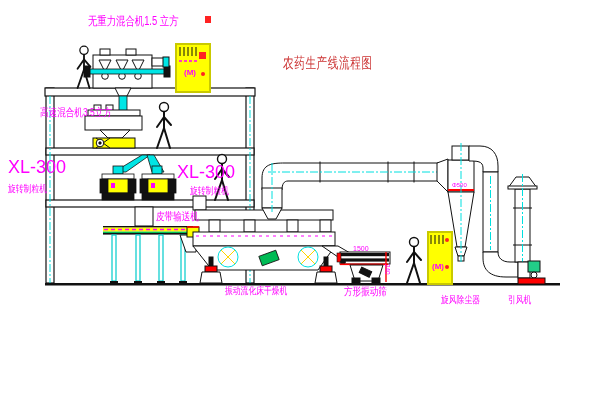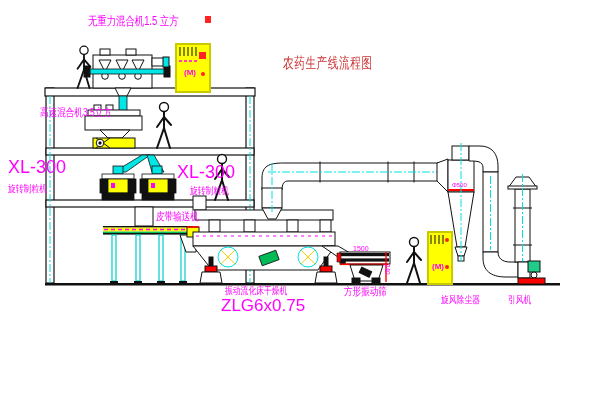--- a/index.html
+++ b/index.html
@@ -251,21 +251,20 @@
 
   <div class="lbl" style="left:8px;top:158px;font-size:18px;">XL-300</div>
   <div class="lbl cjk" style="left:8px;top:184px;font-size:10px;">旋转制粒机</div>
 
   <div class="lbl" style="left:177px;top:163px;font-size:18px;">XL-300</div>
   <div class="lbl cjk" style="left:190px;top:186px;font-size:10px;">旋转制粒机</div>
 
   <div class="lbl cjk" style="left:156px;top:211px;font-size:11px;">皮带输送机</div>
 
   <div class="lbl cjk" style="left:225px;top:286px;font-size:10px;">振动流化床干燥机</div>
-  <div class="lbl" style="left:221px;top:297px;font-size:17px;">ZLG6x0.75</div>
 
   <div class="lbl cjk" style="left:344px;top:286px;font-size:11px;">方形振动筛</div>
 
   <div class="lbl cjk" style="left:441px;top:295px;font-size:10px;">旋风除尘器</div>
   <div class="lbl cjk" style="left:508px;top:295px;font-size:10px;">引风机</div>
 
   <div class="lbl" style="left:353px;top:245px;font-size:7px;">1500</div>
   <div class="lbl rot90" style="left:391px;top:264px;font-size:7px;">240</div>
   <div class="lbl" style="left:452px;top:182px;font-size:6px;">Φ500</div>
 

